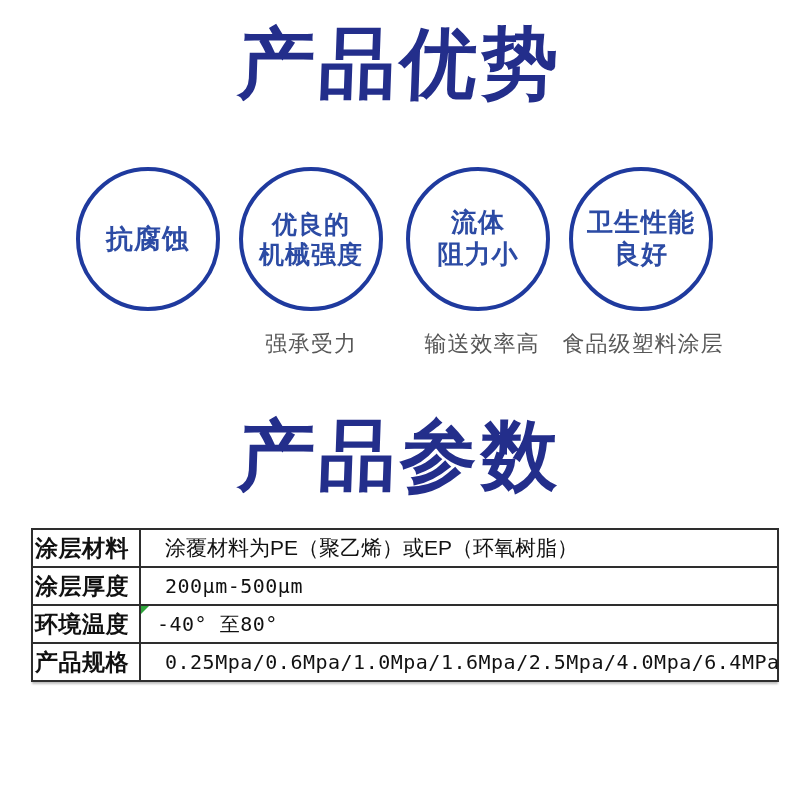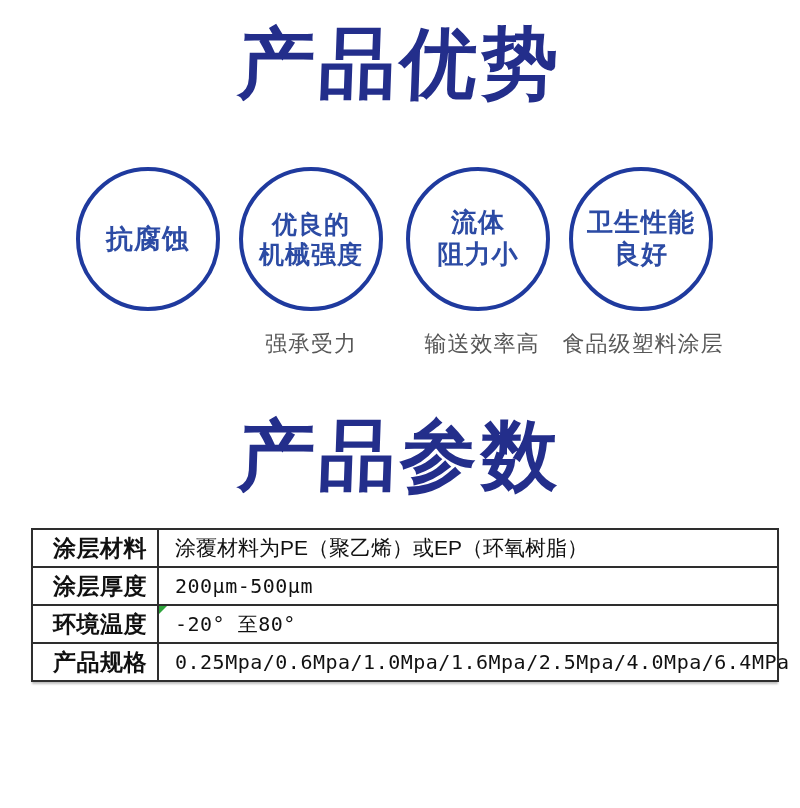--- a/index.html
+++ b/index.html
@@ -87,26 +87,26 @@
     padding: 0;
     vertical-align: middle;
     color: #111111;
     background: #ffffff;
   }
   .param-table td.label {
     width: 104px;
     font-weight: bold;
     font-size: 23px;
     letter-spacing: 0.5px;
-    padding-left: 20px;
+    padding-left: 2px;
     white-space: nowrap;
   }
   .param-table td.value {
     font-size: 21px;
-    padding-left: 16px;
+    padding-left: 24px;
     white-space: nowrap;
     position: relative;
   }
   .param-table td.value.mono {
     font-family: "DejaVu Sans Mono", monospace;
     font-size: 20px;
     letter-spacing: 0.5px;
     border-radius: 16px;
   }
   .param-table td.value.indent { padding-left: 16px; }
@@ -163,21 +163,21 @@
         <td class="label">涂层材料</td>
         <td class="value">涂覆材料为PE（聚乙烯）或EP（环氧树脂）</td>
       </tr>
       <tr>
         <td class="label">涂层厚度</td>
         <td class="value mono">200μm-500μm</td>
       </tr>
       <tr>
         <td class="label">环境温度</td>
         <td class="value mono indent">
-          <span class="corner-marker"></span><span>-20° 至80°</span>
+          <span class="corner-marker"></span><span>-40° 至80°</span>
         </td>
       </tr>
       <tr>
         <td class="label">产品规格</td>
         <td class="value mono">0.25Mpa/0.6Mpa/1.0Mpa/1.6Mpa/2.5Mpa/4.0Mpa/6.4MPa</td>
       </tr>
     </tbody>
   </table>
 
 </div>

